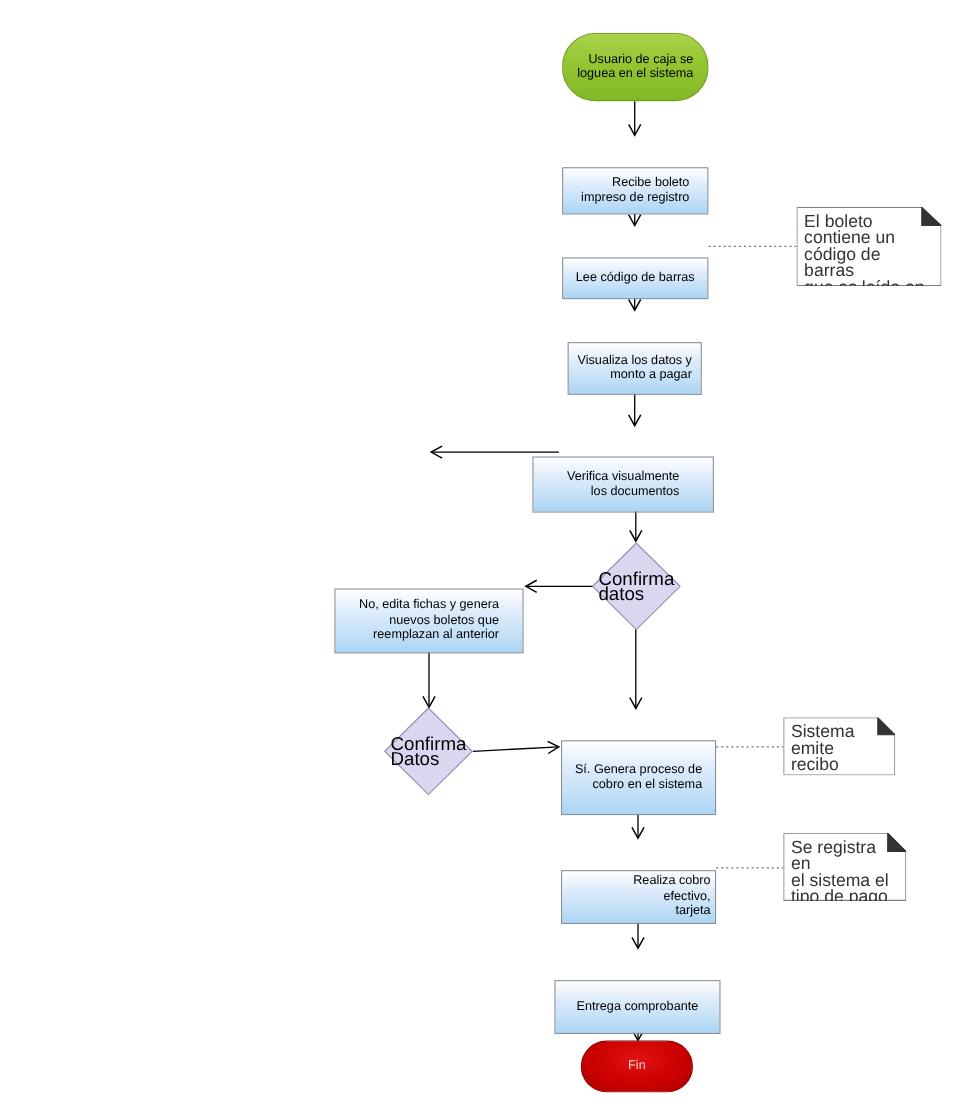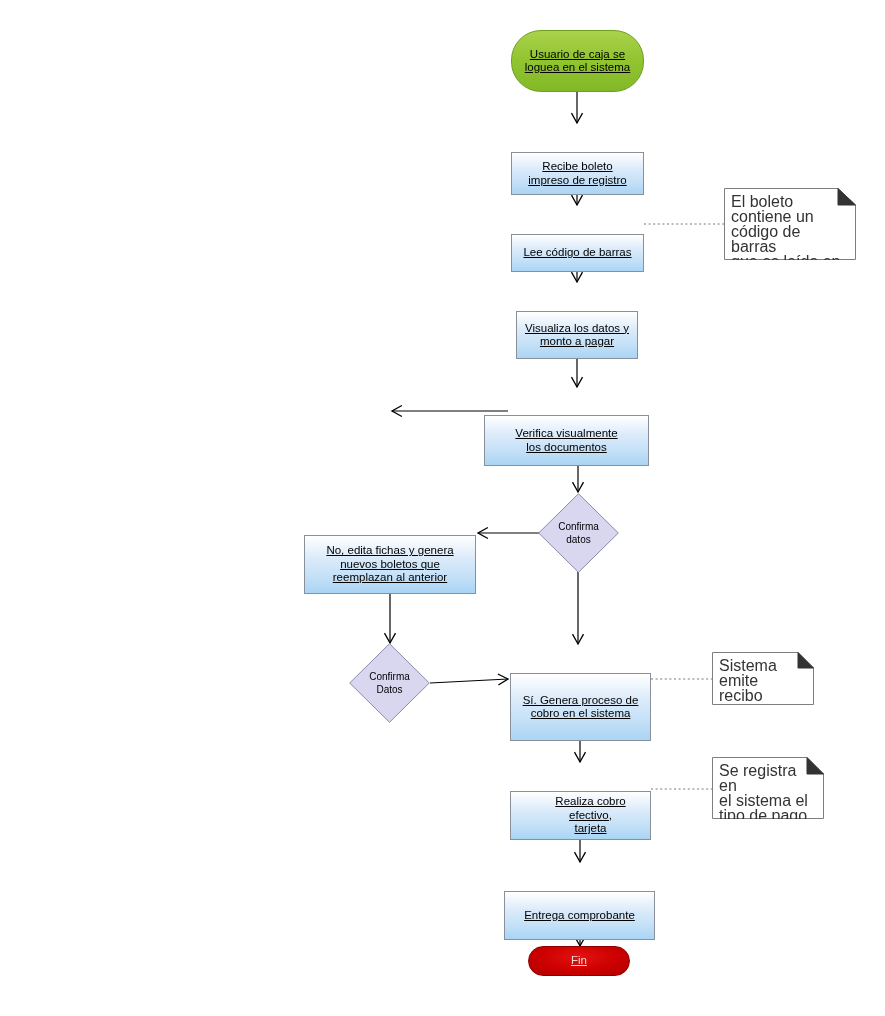--- a/index.html
+++ b/index.html
@@ -23,25 +23,24 @@
     width: 885px;
     height: 1016px;
     pointer-events: none;
   }
   .node {
     position: absolute;
     box-sizing: border-box;
     display: flex;
     align-items: center;
     justify-content: center;
-    text-align: center;
+    text-align: right;
     font-size: 11.5px;
     line-height: 13.5px;
     color: #000000;
-    text-decoration: underline;
   }
   .node .label {
     padding: 0 4px;
     white-space: pre-line;
   }
   
   .proc {
     background: linear-gradient(to bottom, #ffffff 0%, #dcebfa 38%, #c3e0f7 72%, #aad4f5 100%);
     border: 1px solid #8a9099;
     margin-top: 28px;
@@ -69,23 +68,22 @@
   }
   .diamond .dshape {
     position: absolute;
     left: 0; top: 0;
     width: 100%;
     height: 100%;
   }
   .diamond .label {
     position: relative;
     z-index: 2;
-    font-size: 10px;
+    font-size: 17px;
     line-height: 13.5px;
-    text-align: center;
     white-space: pre-line;
     color: #000000;
   }
   
   .note {
     position: absolute;
     box-sizing: border-box;
     font-size: 16px;
     line-height: 15px;
     color: #333333;
@@ -225,21 +223,21 @@
 
   <div class="node proc" style="left:510px; top:763px; width:141px; height:49px;padding-left:20px;">
     <span class="label">Realiza cobro efectivo,
 tarjeta</span>
   </div>
 
   <div class="node proc" style="left:504px; top:863px; width:151px; height:49px;">
     <span class="label">Entrega comprobante</span>
   </div>
 
-  <div class="node end" style="left:528px; top:946px; width:102px; height:30px;">
+  <div class="node end" style="left:528px; top:946px; width:102px; height:47px;">
     <span class="label">Fin</span>
   </div>
 
   <div class="note" style="left:724px; top:188px; width:132px; height:72px;">
     <svg class="nshape" viewBox="0 0 132 72" preserveAspectRatio="none" xmlns="http://www.w3.org/2000/svg">
       <path d="M 0.5 0.5 L 114 0.5 L 131.5 17 L 131.5 71.5 L 0.5 71.5 Z" fill="#ffffff" stroke="#7f7f7f" stroke-width="1"></path>
       <path d="M 114 0.5 L 131.5 17 L 114 17 Z" fill="#333333" stroke="#333333" stroke-width="1"></path>
     </svg>
     <div class="ntext">El boleto
 contiene un

